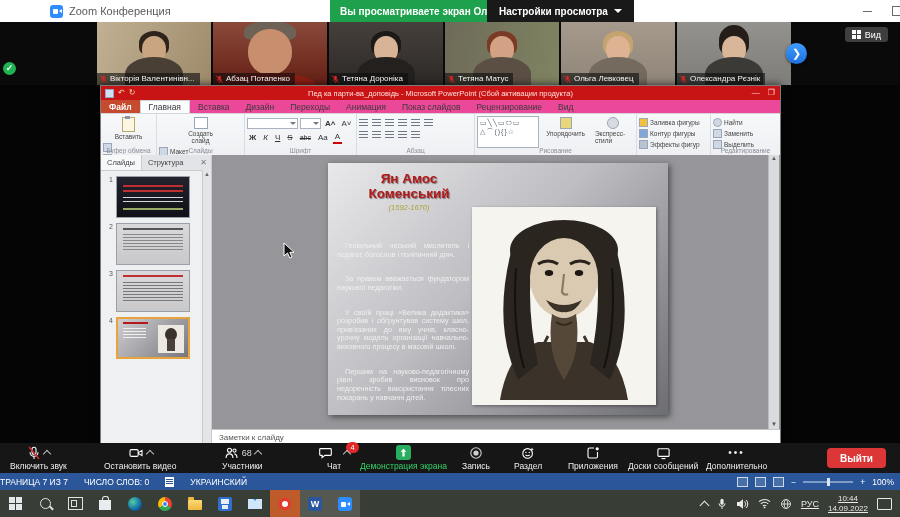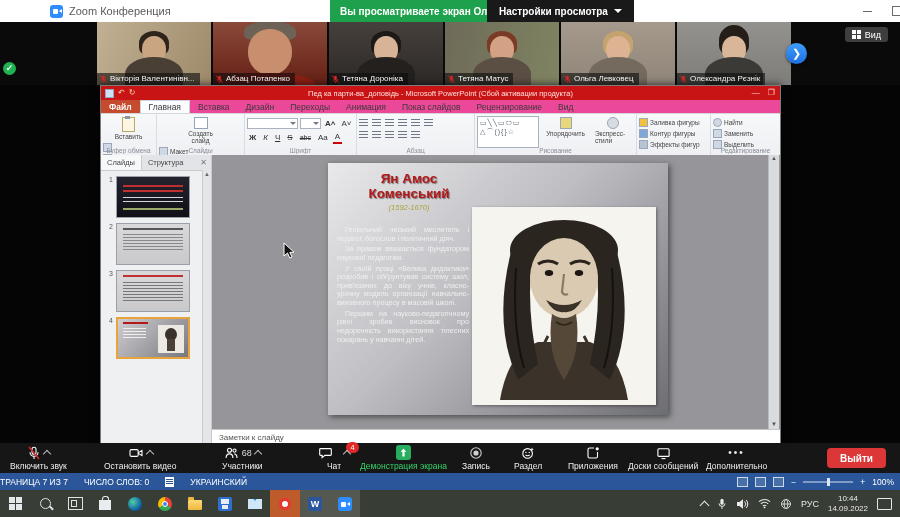--- a/index.html
+++ b/index.html
@@ -91,21 +91,21 @@
   .pscroll .arr{width:8px;height:8px;font-size:6px;color:#666;text-align:center;line-height:8px;}
 
   .canvas{flex:1;background:#96969a;position:relative;}
   .cscroll{position:absolute;right:1px;top:0;bottom:15px;width:10px;background:#d9dbde;border-left:1px solid #b9bcc0;font-size:6px;color:#555;text-align:center;}
   .notes{position:absolute;left:0;right:0;bottom:0;height:14px;background:#fff;border-top:1px solid #c4c6ca;font-size:8px;color:#555;display:flex;align-items:center;padding-left:7px;}
 
   .slide{position:absolute;left:116px;top:8px;width:340px;height:252px;background:linear-gradient(135deg,#e9e9eb 0%,#bdbdc2 45%,#6d6d74 100%);box-shadow:2px 2px 6px rgba(0,0,0,.5);}
   .sl-title{position:absolute;left:8px;top:8px;width:146px;text-align:center;color:#b41818;font-weight:bold;font-size:13.5px;line-height:1.12;text-shadow:1px 1px 1px rgba(40,40,40,.55);}
   .sl-years{position:absolute;left:8px;top:40px;width:146px;text-align:center;color:#a9a23c;font-size:7.5px;font-style:italic;}
   .sl-text{position:absolute;left:9px;top:63px;width:132px;color:#efefef;font-size:7.2px;line-height:1.2;text-align:justify;}
-  .sl-text p{margin:0 0 2px;text-indent:8px;}
+  .sl-text p{margin:16px 0 2px;text-indent:8px;}
   .portrait{position:absolute;right:12px;top:44px;width:184px;height:198px;background:#f5f3ef;box-shadow:1px 1px 3px rgba(0,0,0,.4);}
   .portrait svg{width:100%;height:100%;display:block;}
 
   
   .ztb{position:absolute;left:0;top:443px;width:900px;height:30px;background:#161616;z-index:40;color:#fff;}
   .zi{position:absolute;top:2px;display:flex;flex-direction:column;align-items:center;gap:1px;font-size:8.5px;color:#eee;}
   .zi .irow{height:15px;display:flex;align-items:center;gap:3px;position:relative;}
   .caret{width:5px;height:5px;border-left:1px solid #b9b9b9;border-top:1px solid #b9b9b9;transform:rotate(45deg);position:absolute;top:8px;}
   .badge{position:absolute;top:-3px;right:-9px;min-width:11px;height:11px;border-radius:6px;background:#e02828;color:#fff;font-size:7.5px;line-height:11px;text-align:center;padding:0 1px;}
   .share-ic{width:15px;height:15px;border-radius:3px;background:#27ae60;display:flex;align-items:center;justify-content:center;}
@@ -145,21 +145,21 @@
   .floppy-ic{width:14px;height:14px;background:#2f6fd0;border-radius:2px;position:relative;}
   .floppy-ic::after{content:"";position:absolute;left:3px;top:2px;width:8px;height:5px;background:#e9eef6;}
   .floppy-ic::before{content:"";position:absolute;left:4px;bottom:2px;width:6px;height:4px;background:#e9eef6;}
   .mail-ic{width:14px;height:10px;background:#cfe6f8;position:relative;overflow:hidden;}
   .mail-ic::after{content:"";position:absolute;left:0;top:-6px;width:14px;height:12px;background:#2f8fdd;transform:rotate(0);clip-path:polygon(0 0,50% 70%,100% 0);}
   .opera-ic{width:12px;height:12px;border:3px solid #e8372c;border-radius:50%;box-sizing:border-box;background:#fff;}
   .word-ic{width:14px;height:14px;background:#2b579a;border-radius:2px;color:#fff;font-size:9px;font-weight:bold;display:flex;align-items:center;justify-content:center;}
   .zoomapp-ic{width:14px;height:14px;background:#2d8cff;border-radius:3px;position:relative;}
   .zoomapp-ic::before{content:"";position:absolute;left:3px;top:5px;width:5px;height:5px;background:#fff;border-radius:1px;}
   .zoomapp-ic::after{content:"";position:absolute;left:8.5px;top:5.5px;border-top:2px solid transparent;border-bottom:2px solid transparent;border-right:3px solid #fff;}
-  .tray{margin-left:auto;display:flex;align-items:center;gap:9px;padding-right:8px;color:#e9e9e9;}
+  .tray{margin-left:auto;display:flex;align-items:center;gap:9px;padding-right:8px;color:#e9e9e9;text-decoration:underline;}
   .tray-caret{width:6px;height:6px;border-left:1.5px solid #e9e9e9;border-top:1.5px solid #e9e9e9;transform:rotate(45deg);margin-top:3px;}
   .lang{font-size:9px;}
   .clock{font-size:8px;line-height:1.15;text-align:center;}
   .notif{width:13px;height:10px;border:1px solid #e9e9e9;border-radius:1px;}
 
   .cursor{position:absolute;left:283px;top:242px;z-index:60;}
 </style>
 </head>
 <body>
 

